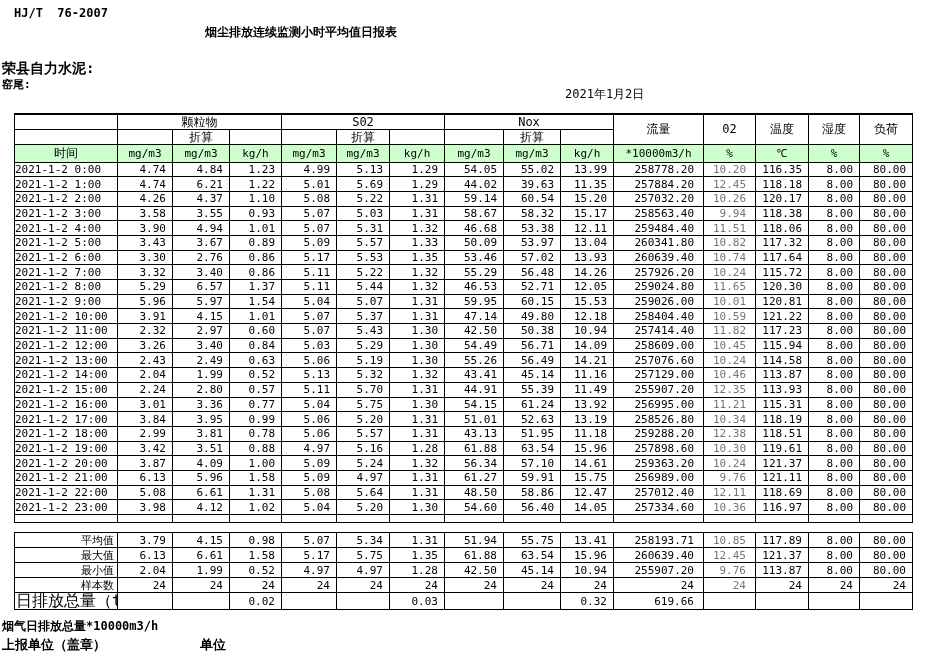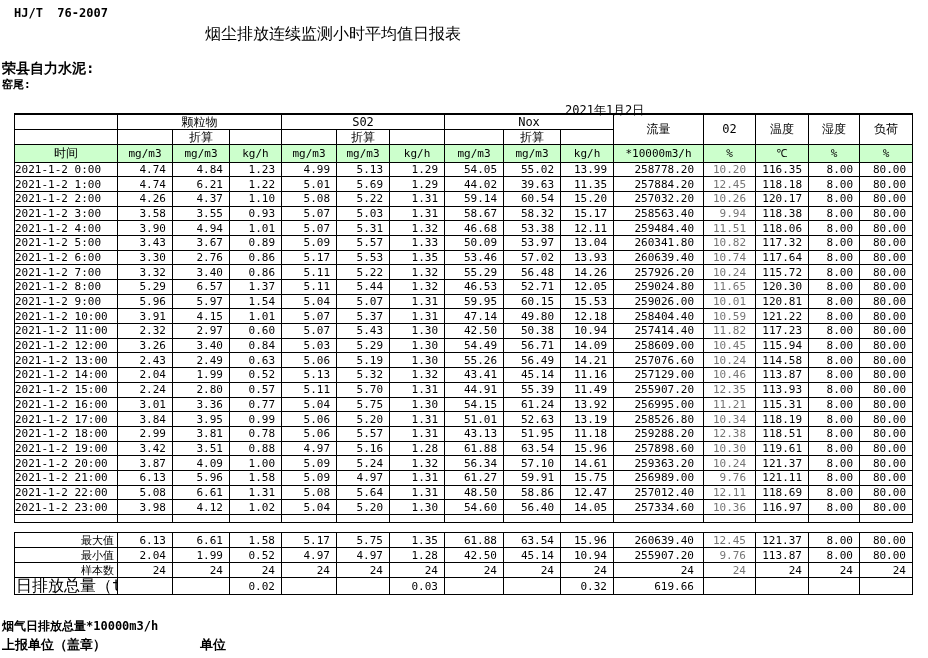--- a/index.html
+++ b/index.html
@@ -3,24 +3,24 @@
 <meta charset="utf-8">
 <style>
   html,body{margin:0;padding:0;}
   body{
     width:928px;height:658px;position:relative;background:#ffffff;
     font-family:"DejaVu Sans Mono","Liberation Mono",monospace;
     color:#000;overflow:hidden;
   }
   .abs{position:absolute;white-space:pre;}
   .doc-code{left:14px;top:6px;font-size:12px;font-weight:bold;}
-  .title{left:205px;top:24px;font-size:16px;font-weight:normal;letter-spacing:0px;}
+  .title{left:205px;top:24px;font-size:12px;font-weight:bold;letter-spacing:0px;}
   .company{left:2px;top:60px;font-size:14px;font-weight:bold;}
   .location{left:2px;top:77px;font-size:11px;font-weight:bold;}
-  .date{left:565px;top:86px;font-size:12px;margin-top:16px;}
+  .date{left:565px;top:86px;font-size:12px;}
   .footer1{left:2px;top:618px;font-size:12px;font-weight:bold;}
   .footer2{left:2px;top:636px;font-size:13px;font-weight:bold;}
   .footer3{left:200px;top:636px;font-size:13px;font-weight:bold;}
 
   table{border-collapse:collapse;table-layout:fixed;}
   td{border:1px solid #000;font-size:11px;white-space:nowrap;overflow:hidden;
      padding:0 6px 0 0;text-align:right;line-height:1;}
   .main-table{position:absolute;left:14px;top:113px;width:899px;border-top:2px solid #000;}
   .summary-table{position:absolute;left:14px;top:532px;width:899px;}
 
@@ -548,20 +548,37 @@
       <col style="width:57px">
       <col style="width:53px">
     <col style="width:90px">
       <col style="width:52px">
       <col style="width:53px">
       <col style="width:51px">
       <col style="width:53px">
   </colgroup>
   <tbody id="summary-body">
       <tr class="sum-row">
+        <td class="label-cell">平均值</td>
+        <td class="num c0">3.79</td>
+        <td class="num c1">4.15</td>
+        <td class="num c2">0.98</td>
+        <td class="num c3">5.07</td>
+        <td class="num c4">5.34</td>
+        <td class="num c5">1.31</td>
+        <td class="num c6">51.94</td>
+        <td class="num c7">55.75</td>
+        <td class="num c8">13.41</td>
+        <td class="num c9 c9">258193.71</td>
+        <td class="num c10 c10">10.85</td>
+        <td class="num c11">117.89</td>
+        <td class="num c12">8.00</td>
+        <td class="num c13">80.00</td>
+      </tr>
+      <tr class="sum-row">
         <td class="label-cell">最大值</td>
         <td class="num c0">6.13</td>
         <td class="num c1">6.61</td>
         <td class="num c2">1.58</td>
         <td class="num c3">5.17</td>
         <td class="num c4">5.75</td>
         <td class="num c5">1.35</td>
         <td class="num c6">61.88</td>
         <td class="num c7">63.54</td>
         <td class="num c8">15.96</td>

